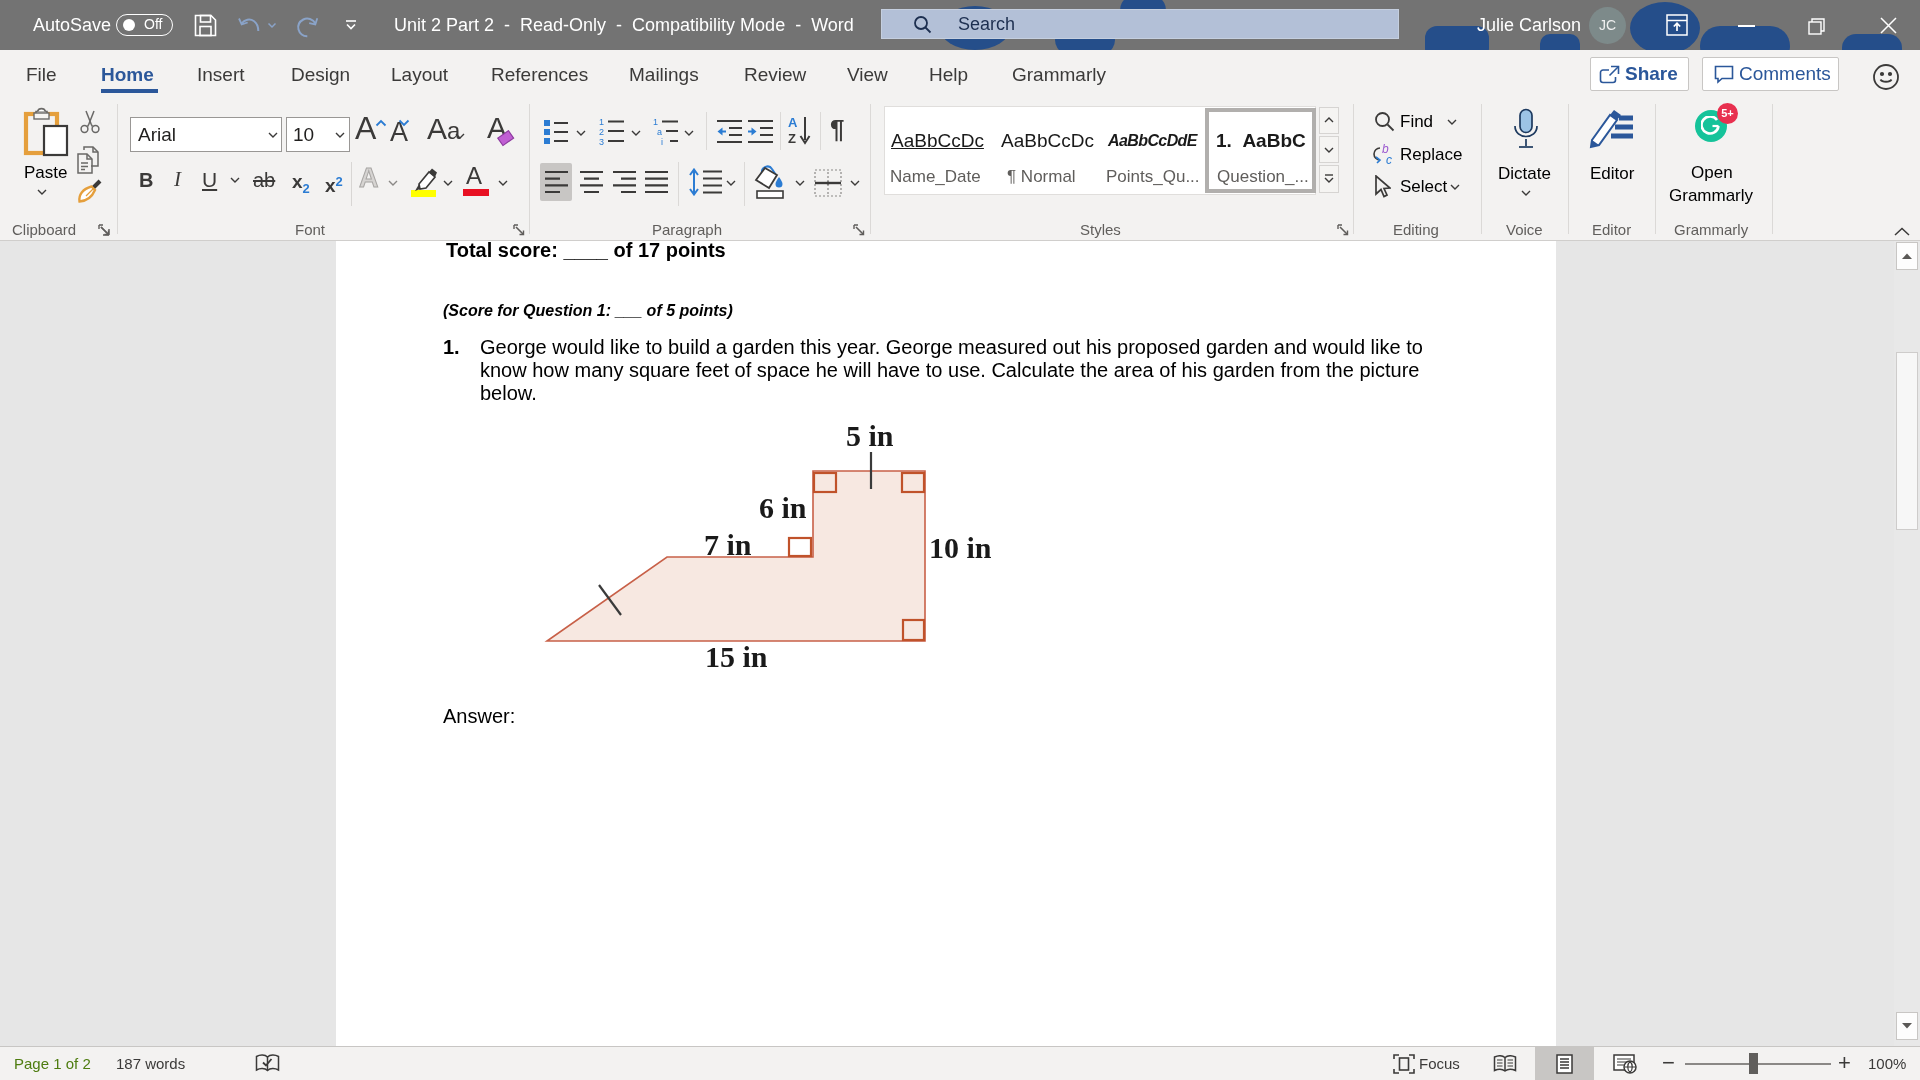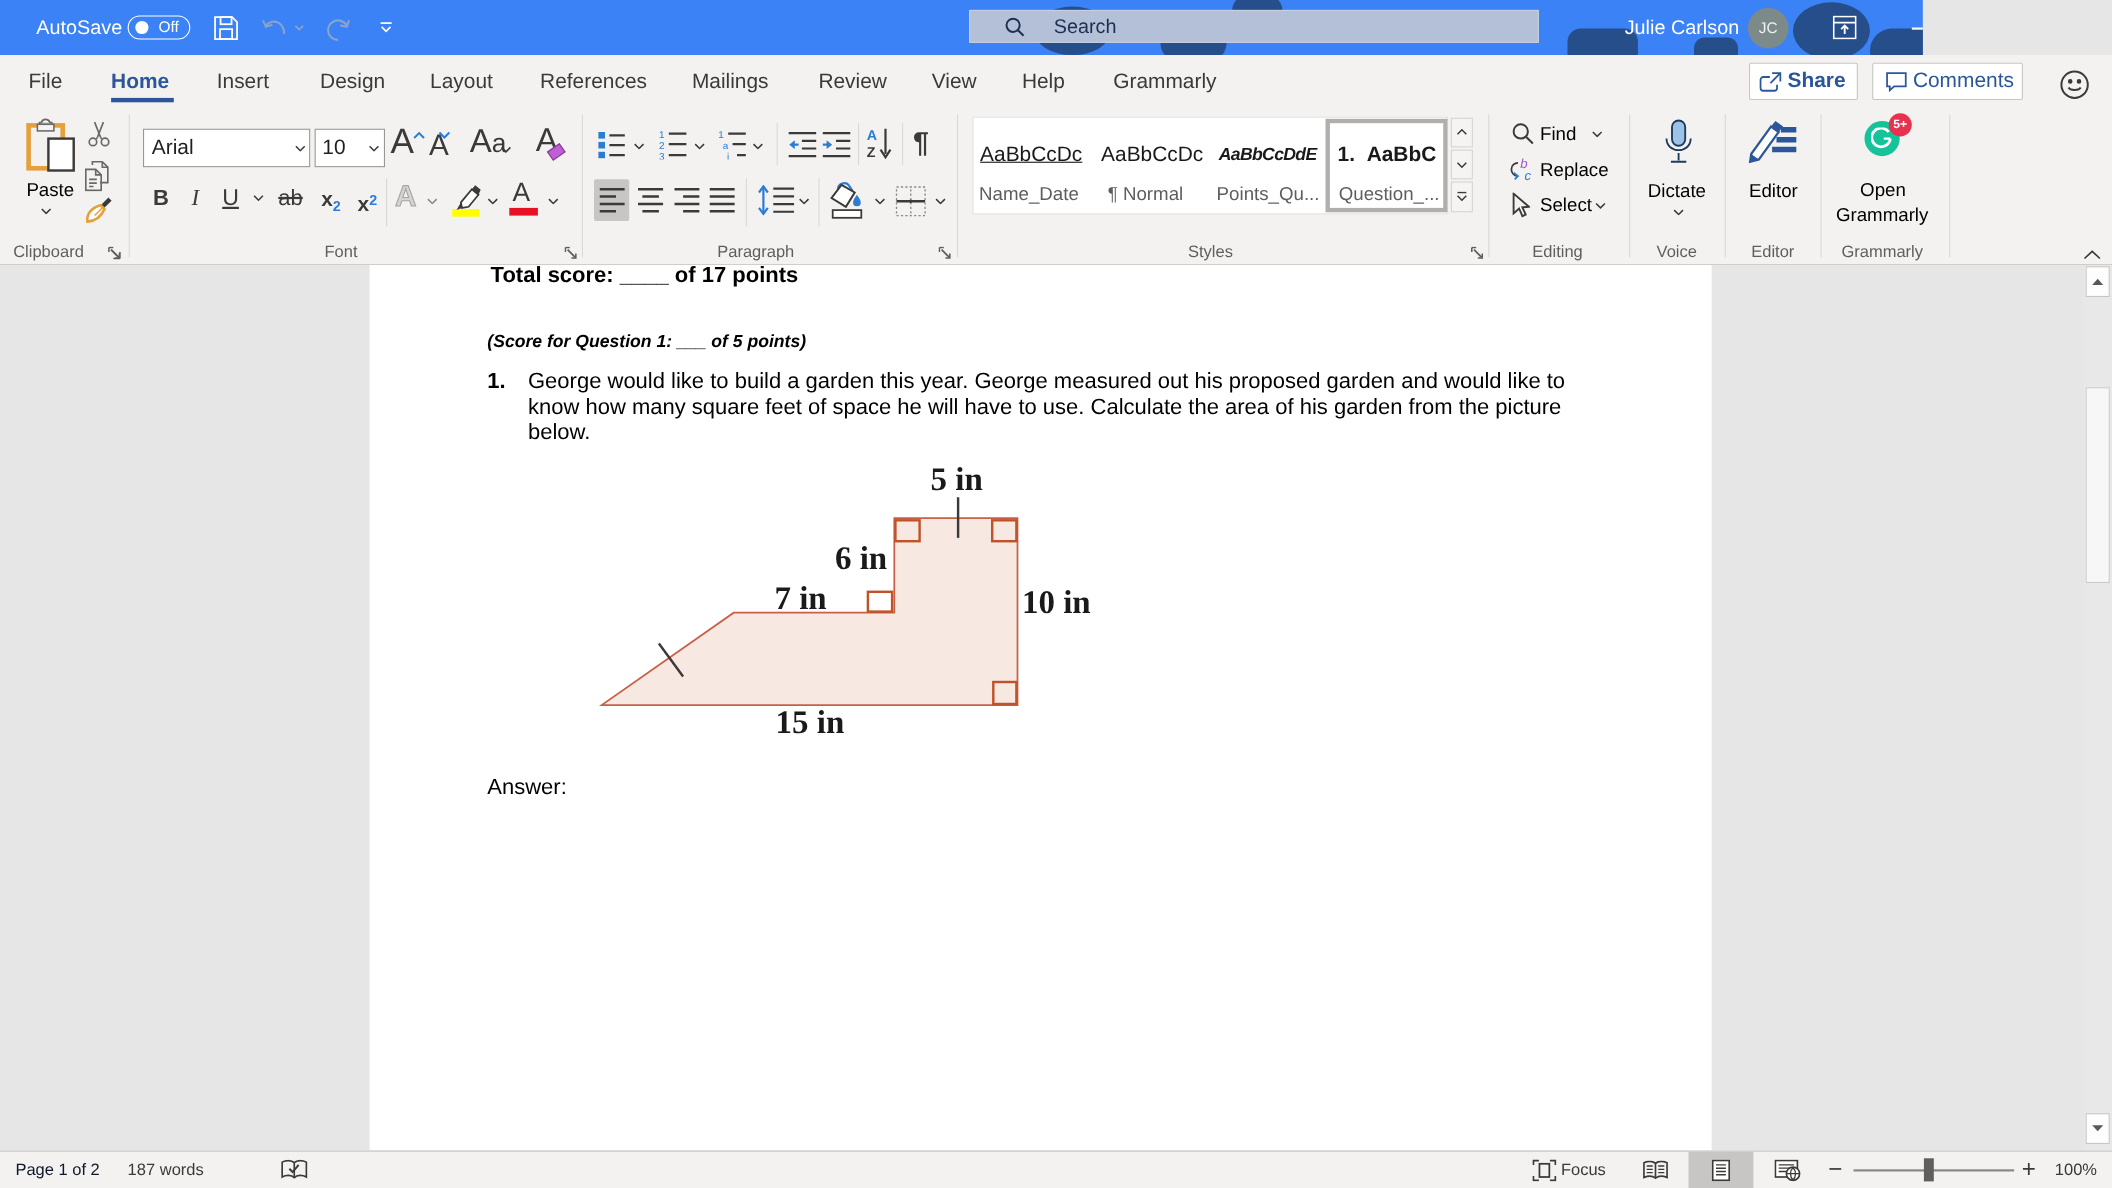--- a/index.html
+++ b/index.html
@@ -1,19 +1,19 @@
 <!DOCTYPE html>
 <html><head>
 <meta charset="utf-8">
 <style>
 *{margin:0;padding:0;box-sizing:border-box}
 html,body{width:1920px;height:1080px;overflow:hidden}
 body{position:relative;font-family:"Liberation Sans",sans-serif;background:#e6e6e6}
 .abs{position:absolute}
-#titlebar{position:absolute;left:0;top:0;width:1748px;height:50px;background:#3b82f6;overflow:hidden}
+#titlebar{position:absolute;left:0;top:0;width:1920px;height:50px;background:#737373;overflow:hidden}
 #tabrow{position:absolute;left:0;top:50px;width:1920px;height:50px;background:#f3f2f1}
 #ribbonbg{position:absolute;left:0;top:100px;width:1920px;height:141px;background:#f3f2f1;border-bottom:1px solid #d0cecc}
 #ribbon{position:absolute;left:0;top:0;width:1920px;height:241px}
 #docarea{position:absolute;left:0;top:241px;width:1920px;height:805px;background:#e6e6e6;overflow:hidden}
 #page{position:absolute;left:336px;top:0;width:1220px;height:805px;background:#ffffff;overflow:hidden}
 #statusbar{position:absolute;left:0;top:1046px;width:1920px;height:34px;background:#f3f2f1;border-top:1px solid #c8c6c4}
 .tb-txt{position:absolute;color:#ffffff;font-size:18px;line-height:50px;height:50px;white-space:nowrap}
 .tab{position:absolute;top:0;height:50px;font-size:19px;line-height:50px;color:#3b3a39;white-space:nowrap}
 .glabel{position:absolute;font-size:15px;color:#605e5c;white-space:nowrap;top:221px}
 .gsep{position:absolute;top:104px;height:130px;width:1px;background:#dbd9d7}
@@ -59,20 +59,21 @@
 
   <svg class="abs" style="left:294px;top:14px" width="26" height="24" viewBox="0 0 26 24" fill="none" stroke="#8aa3c8" stroke-width="2">
     <path d="M21.5 9.5 C19 5 13.5 3.3 9.3 5.5 C5.5 7.5 3.5 11.5 4.5 15.6 C5.5 19.6 9.2 22.4 13.3 22.2"></path>
     <path d="M23.3 4.3 L21.3 10.4 L15.2 9.1" stroke-width="1.8"></path>
   </svg>
 
   <svg class="abs" style="left:345px;top:20px" width="12" height="10" viewBox="0 0 12 10" fill="none" stroke="#ffffff" stroke-width="1.6">
       <path d="M1 1 H11"></path>
       <path d="M2 4.5 L6 8.5 L10 4.5"></path>
     </svg>
+  <div class="tb-txt" style="left:394px">Unit 2 Part 2&nbsp;&nbsp;-&nbsp;&nbsp;Read-Only&nbsp;&nbsp;-&nbsp;&nbsp;Compatibility Mode&nbsp;&nbsp;-&nbsp;&nbsp;Word</div>
 
   <div class="abs" style="left:881px;top:9px;width:518px;height:30px;background:#b3c0d7;border:1px solid #c5cfdf">
     <svg class="abs" style="left:31px;top:5px" width="19" height="19" viewBox="0 0 19 19" fill="none" stroke="#1d2f50" stroke-width="1.8">
       <circle cx="8" cy="8" r="6"></circle>
         <path d="M12.5 12.5 L17.5 17.5"></path>
     </svg>
     <div class="abs" style="left:76px;top:0;line-height:28px;font-size:18px;color:#1d2f50">Search</div>
   </div>
   <div class="tb-txt" style="left:1477px">Julie Carlson</div>
   <div class="abs" style="left:1589px;top:7px;width:37px;height:37px;border-radius:50%;background:#7d8a8a;color:#f0f0f0;font-size:14px;text-align:center;line-height:37px">JC</div>
@@ -485,21 +486,21 @@
   <svg class="abs" style="left:1901px;top:252px" width="12" height="8" viewBox="0 0 12 8">
       <path d="M1 7 L6 1.5 L11 7 Z" fill="#5a5856"></path>
     </svg>
   <div class="abs" style="left:1896px;top:352px;width:22px;height:178px;background:#f7f7f7;border:1px solid #cecccb"></div>
   <div class="abs" style="left:1896px;top:1012px;width:22px;height:28px;background:#fdfdfd;border:1px solid #c8c6c4"></div>
   <svg class="abs" style="left:1901px;top:1022px" width="12" height="8" viewBox="0 0 12 8">
       <path d="M1 1 L6 6.5 L11 1 Z" fill="#5a5856"></path>
     </svg>
 </div>
 <div id="statusbar">
-  <div class="abs" style="left:14px;top:0;line-height:33px;font-size:15px;color:#0f172a">Page 1 of 2</div>
+  <div class="abs" style="left:14px;top:0;line-height:33px;font-size:15px;color:#4d7c0f">Page 1 of 2</div>
   <div class="abs" style="left:116px;top:0;line-height:33px;font-size:15px;color:#3b3a39">187 words</div>
   <svg class="abs" style="left:255px;top:7px" width="25" height="20" viewBox="0 0 25 20" fill="none" stroke="#3b3a39" stroke-width="1.5">
     <path d="M12.5 3 C10 0.5 5 0.5 1.5 2.5 V16 C5 14 10 14 12.5 16.5 C15 14 20 14 23.5 16 V2.5 C20 0.5 15 0.5 12.5 3 Z"></path>
     <path d="M12.5 3 V16.5"></path>
     <path d="M8 8.5 L11 11.5 L16.5 5" stroke-width="1.8"></path>
   </svg>
   <svg class="abs" style="left:1393px;top:7px" width="22" height="20" viewBox="0 0 22 20" fill="none" stroke="#3b3a39" stroke-width="1.6">
     <path d="M1 5 V1 H6 M16 1 H21 V5 M21 15 V19 H16 M6 19 H1 V15"></path>
     <rect x="6.5" y="4" width="9" height="12"></rect>
   </svg>

